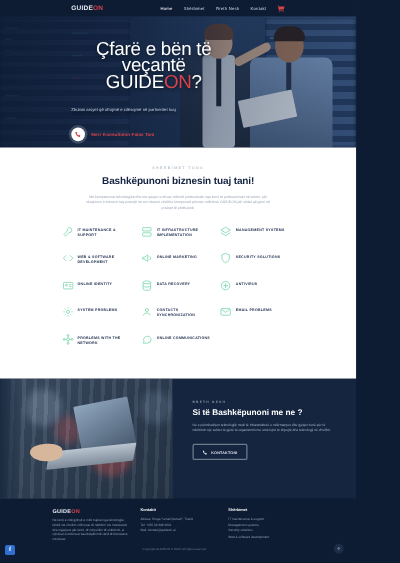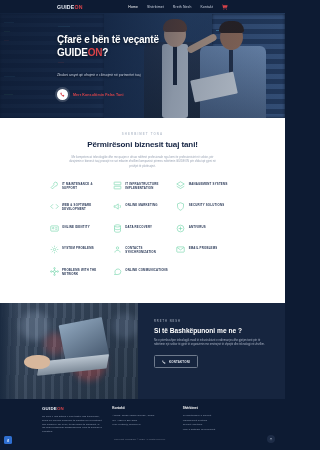--- a/index.html
+++ b/index.html
@@ -43,22 +43,22 @@
   .rack-led.red { background: #ff6a6a; }
   .rack-led.grn { background: #7bf1a8; }
   .hero-overlay {
     position: absolute; inset: 0;
     background: linear-gradient(100deg, rgba(13,27,51,.90) 0%, rgba(15,31,58,.78) 35%, rgba(20,38,66,.42) 62%, rgba(24,42,70,.22) 100%);
   }
   .hero-inner {
     position: absolute; left: 57px; top: 33px; width: 132px; z-index: 10;
   }
   .hero-title {
-    color: #ffffff; font-size: 10px; font-weight: bold; line-height: 13px;
-    letter-spacing: -.2px; text-shadow: 0 1px 3px rgba(0,0,0,.5);
+    color: #ffffff; font-size: 15px; font-weight: normal; line-height: 13px;
+    letter-spacing: -.2px; text-shadow: 0 1px 3px rgba(0,0,0,.5); text-align: center;
   }
   .hero-title .brand-a { color: #ffffff; }
   .hero-title .brand-b { color: #d9434a; }
   .hero-sub {
     margin-top: 14px; color: #c6cfdf; font-size: 3.4px; line-height: 5.4px;
     width: 88px; text-shadow: 0 1px 2px rgba(0,0,0,.6);
   }
   .hero-cta { margin-top: 11px; display: flex; align-items: center; gap: 5px; }
   .hero-phone-btn {
     width: 11px; height: 11px; border-radius: 50%;
@@ -251,21 +251,21 @@
       <span class="cart-icon">
         <svg width="6" height="6" viewBox="0 0 16 16">
             <path fill="#d9434a" d="M0 1h2.2l.5 2H15l-1.6 6H4.6l-.3 1.2H13v1.3H3l-.7-2.6L1.3 2.3H0Zm5 11.8a1.2 1.2 0 1 1 0 2.4 1.2 1.2 0 0 1 0-2.4Zm7 0a1.2 1.2 0 1 1 0 2.4 1.2 1.2 0 0 1 0-2.4Z"></path>
           </svg>
       </span>
     </div>
   </div>
 
   <div class="services">
     <div class="eyebrow">SHËRBIMET TONA</div>
-    <div class="sec-title">Përmirësoni biznesit tuaj tani!</div>
+    <div class="sec-title">Bashkëpunoni biznesin tuaj tani!</div>
     <div class="sec-desc">Me kompetencat teknologjike dhe me qasjen e ofruar ndihmë profesionale nga kemi te profesionistet në sektor, për dizajnimin e biznesit tuaj pranojë ne sot mbarim zhvillimi kompanisë përmes ndërtimin GUIDEON për sfidat që gjeni në prishjet të plotësojnë.</div>
 
     <div class="grid">
       <div class="card">
         <span class="card-ic">
             <svg width="9" height="9" viewBox="0 0 24 24" fill="none" stroke="#6fd3a8" stroke-width="1.6">
               <path d="M15 3a5 5 0 0 0-4.6 7L3 17.4 6.6 21 14 13.6A5 5 0 1 0 15 3Z"></path>
             </svg>
           </span>
         <span class="card-label">IT MAINTENANCE &amp; SUPPORT</span>

